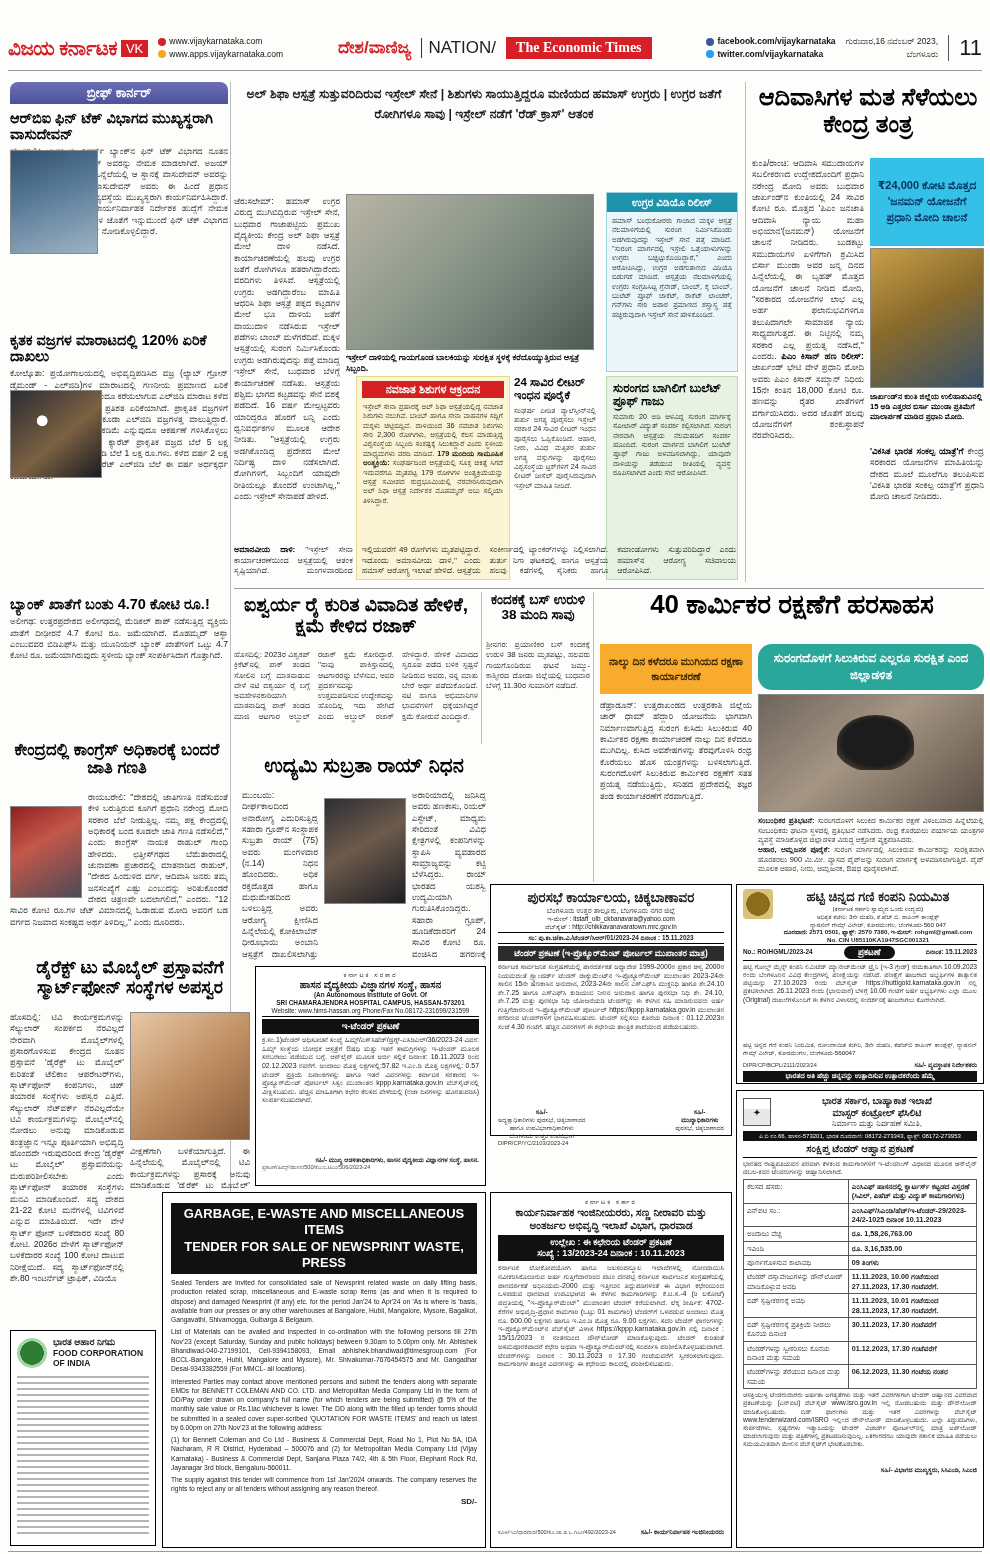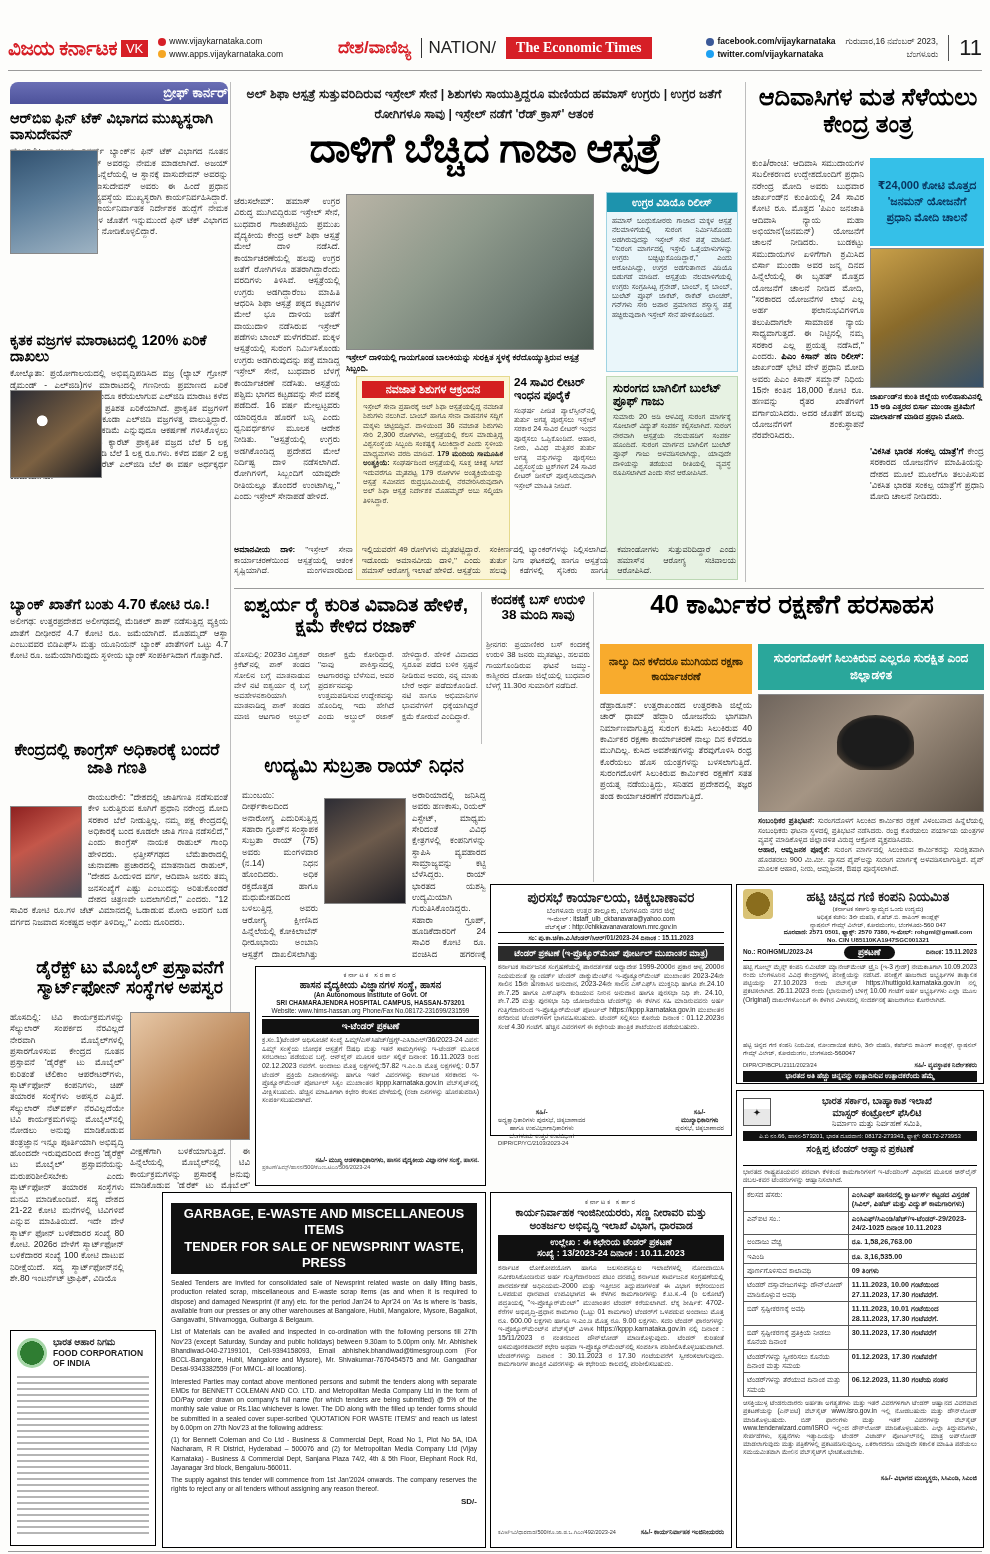--- a/index.html
+++ b/index.html
@@ -71,44 +71,41 @@
         </div>
     </div>
     <div style="font-size:8.5px;text-align:right;line-height:1.5;">
       <div>ಗುರುವಾರ,16 ನವೆಂಬರ್ 2023,</div>
       <div>ಬೆಂಗಳೂರು</div>
     </div>
     <div style="font-size:22px;border-left:1px solid #555;padding-left:10px;">11</div>
   </div>
   <div class="hline" style="left:8px;top:70px;width:974px;"></div>
 
-  <div class="abs" style="left:10px;top:82px;width:218px;height:22px;background:linear-gradient(180deg,#6a6fb5,#4d529b);color:#fff;border-radius:8px 8px 0 0;display:flex;align-items:center;justify-content:flex-end;">
+  <div class="abs" style="left:10px;top:82px;width:218px;height:22px;background:linear-gradient(180deg,#6a6fb5,#4d529b);color:#fff;border-radius:8px 8px 0 0;display:flex;align-items:center;justify-content:center;">
     <span class="b" style="font-size:13px;">ಬ್ರೀಫ್ ಕಾರ್ನರ್</span>
   </div>
   <div class="abs" style="left:10px;top:110px;width:218px;">
     <div class="hd" style="font-size:14.5px;margin-bottom:4px;">ಆರ್‌ಬಿಐ ಫಿನ್ ಟೆಕ್ ವಿಭಾಗದ ಮುಖ್ಯಸ್ಥರಾಗಿ ವಾಸುದೇವನ್</div>
     <div class="ph2 abs" style="left:0;top:40px;width:88px;height:104px;"></div>
     <div class="kbody" style="margin-left:0;min-height:150px;">ಹೊಸದಿಲ್ಲಿ: ಭಾರತೀಯ ರಿಸರ್ವ್ ಬ್ಯಾಂಕ್‌ನ ಫಿನ್ ಟೆಕ್ ವಿಭಾಗದ ನೂತನ ಮುಖ್ಯಸ್ಥರಾಗಿ ಪಿ. ವಾಸುದೇವನ್ ಅವರನ್ನು ನೇಮಕ ಮಾಡಲಾಗಿದೆ. ಅಜಯ್ ಕುಮಾರ್ ಚೌಧರಿ ನಿವೃತ್ತರಾದ ಹಿನ್ನೆಲೆಯಲ್ಲಿ ಆ ಸ್ಥಾನಕ್ಕೆ ವಾಸುದೇವನ್ ಅವರನ್ನು ನೇಮಕ ಮಾಡಲಾಗಿದೆ. ಪಿ.ವಾಸುದೇವನ್ ಅವರು ಈ ಹಿಂದೆ ಪ್ರಧಾನ ವ್ಯವಸ್ಥಾಪಕರಾಗಿ ಹಣ ಪಾವತಿ ವ್ಯವಸ್ಥೆಯ ಮುಖ್ಯಸ್ಥರಾಗಿ ಕಾರ್ಯನಿರ್ವಹಿಸಿದ್ದಾರೆ. ಜುಲೈ 6 ರಂದು ಅವರನ್ನು ಕಾರ್ಯನಿರ್ವಾಹಕ ನಿರ್ದೇಶಕ ಹುದ್ದೆಗೆ ನೇಮಕ ಮಾಡಲಾಗಿತ್ತು. ಈ ಜವಾಬ್ದಾರಿಗಳ ಜೊತೆಗೆ ಇನ್ನುಮುಂದೆ ಫಿನ್ ಟೆಕ್ ವಿಭಾಗದ ಉಸ್ತುವಾರಿಯನ್ನೂ ವಾಸುದೇವನ್ ನೋಡಿಕೊಳ್ಳಲಿದ್ದಾರೆ.</div>
   </div>
   <div class="abs" style="left:10px;top:332px;width:218px;">
     <div class="hd" style="font-size:14.5px;margin-bottom:4px;">ಕೃತಕ ವಜ್ರಗಳ ಮಾರಾಟದಲ್ಲಿ 120% ಏರಿಕೆ ದಾಖಲು</div>
     <div class="ph5 abs" style="left:0;top:58px;width:92px;height:88px;"></div>
     <div class="kbody">ಕೋಲ್ಕೊತಾ: ಪ್ರಯೋಗಾಲಯದಲ್ಲಿ ಅಭಿವೃದ್ಧಿಪಡಿಸಿದ ವಜ್ರ (ಲ್ಯಾಬ್ ಗ್ರೋನ್ ಡೈಮಂಡ್ - ಎಲ್‌ಜಿಡಿ)ಗಳ ಮಾರಾಟದಲ್ಲಿ ಗಣನೀಯ ಪ್ರಮಾಣದ ಏರಿಕೆ ಕಂಡುಬಂದಿದೆ. ಸಿಂಥೆಟಿಕ್ ವಜ್ರ ಎಂದೂ ಕರೆಯಲಾಗುವ ಎಲ್‌ಜಿಡಿ ಮಾರಾಟ ಕಳೆದ ವರ್ಷಕ್ಕೆ ಹೋಲಿಸಿದರೆ ಶೇ.120 ಪ್ರತಿಶತ ಏರಿಕೆಯಾಗಿದೆ. ಪ್ರಾಕೃತಿಕ ವಜ್ರಗಳಿಗೆ ಮೊರೆ ಹೋಗುತ್ತಿದ್ದ ಗ್ರಾಹಕರು ಕೂಡಾ ಎಲ್‌ಜಿಡಿ ವಜ್ರಗಳತ್ತ ವಾಲುತ್ತಿದ್ದಾರೆ. ಎಲ್‌ಜಿಡಿ ವಜ್ರಗಳ ಬೆಲೆ ಬಹಳ ಕಡಿಮೆ ಎನ್ನುವುದೂ ಆಕರ್ಷಣೆ ಗಳಿಸಿಕೊಳ್ಳಲು ಪ್ರಮುಖ ಕಾರಣವಾಗಿದೆ. ಒಂದು ಕ್ಯಾರೆಟ್ ಪ್ರಾಕೃತಿಕ ವಜ್ರದ ಬೆಲೆ 5 ಲಕ್ಷ ರೂ.ಗಳಾದರೆ, 1 ಕ್ಯಾರೆಟ್ ಎಲ್‌ಜಿಡಿ ಬೆಲೆ 1 ಲಕ್ಷ ರೂ.ಗಳು. ಕಳೆದ ವರ್ಷ 2 ಲಕ್ಷ ರೂ.ಗಳ ಆಸುಪಾಸಿನಲ್ಲಿದ್ದ 1 ಕ್ಯಾರೆಟ್ ಎಲ್‌ಜಿಡಿ ಬೆಲೆ ಈ ವರ್ಷ ಅರ್ಧಕ್ಕರ್ಧ ಕಡಿಮೆಯಾಗಿದೆ.</div>
   </div>
   <div class="abs" style="left:10px;top:596px;width:218px;">
     <div class="hd" style="font-size:14.5px;margin-bottom:4px;">ಬ್ಯಾಂಕ್ ಖಾತೆಗೆ ಬಂತು 4.70 ಕೋಟಿ ರೂ.!</div>
     <div class="kbody">ಅಲೀಗಢ: ಉತ್ತರಪ್ರದೇಶದ ಅಲೀಗಢದಲ್ಲಿ ಮೆಡಿಕಲ್ ಶಾಪ್ ನಡೆಸುತ್ತಿದ್ದ ವ್ಯಕ್ತಿಯ ಖಾತೆಗೆ ದೀಢೀರನೆ 4.7 ಕೋಟಿ ರೂ. ಜಮೆಯಾಗಿದೆ. ಮೊಹಮ್ಮದ್ ಆಸ್ಥಾ ಎಂಬುವವರ ಬಿಡಿಎಫ್‌ಸಿ ಮತ್ತು ಯೂನಿಯನ್ ಬ್ಯಾಂಕ್ ಖಾತೆಗಳಿಗೆ ಒಟ್ಟು 4.7 ಕೋಟಿ ರೂ. ಜಮೆಯಾಗಿರುವುದು ಸ್ಥಳೀಯ ಬ್ಯಾಂಕ್ ಸಂಪರ್ಕಿಸಿದಾಗ ಗೊತ್ತಾಗಿದೆ.</div>
   </div>
   <div class="vline" style="left:230px;top:82px;height:1240px;"></div>
 
   <div class="abs c" style="left:234px;top:84px;width:500px;">
     <span class="b" style="font-size:12.3px;line-height:1.55;">ಅಲ್ ಶಿಫಾ ಆಸ್ಪತ್ರೆ ಸುತ್ತುವರಿದಿರುವ ಇಸ್ರೇಲ್ ಸೇನೆ | ಶಿಶುಗಳು ಸಾಯುತ್ತಿದ್ದರೂ ಮಣಿಯದ ಹಮಾಸ್ ಉಗ್ರರು | ಉಗ್ರರ ಜತೆಗೆ ರೋಗಿಗಳೂ ಸಾವು | ಇಸ್ರೇಲ್ ನಡೆಗೆ 'ರೆಡ್ ಕ್ರಾಸ್' ಆತಂಕ</span>
-  </div>
-  <div class="abs c hd" style="left:234px;top:126px;width:502px;font-size:41px;letter-spacing:-1px;">
-    <span>ದಾಳಿಗೆ ಬೆಚ್ಚಿದ ಗಾಜಾ ಆಸ್ಪತ್ರೆ</span>
   </div>
   <div class="abs kbody" style="left:234px;top:196px;width:106px;height:346px;overflow:hidden;">
     <span>ಜೆರುಸಲೇಮ್: ಹಮಾಸ್ ಉಗ್ರರ ವಿರುದ್ಧ ಮುಗಿಬಿದ್ದಿರುವ ಇಸ್ರೇಲ್ ಸೇನೆ, ಬುಧವಾರ ಗಾಜಾಪಟ್ಟಿಯ ಪ್ರಮುಖ ವೈದ್ಯಕೀಯ ಕೇಂದ್ರ ಅಲ್ ಶಿಫಾ ಆಸ್ಪತ್ರೆ ಮೇಲೆ ದಾಳಿ ನಡೆಸಿದೆ. ಕಾರ್ಯಾಚರಣೆಯಲ್ಲಿ ಹಲವು ಉಗ್ರರ ಜತೆಗೆ ರೋಗಿಗಳೂ ಹತರಾಗಿದ್ದಾರೆಂದು ವರದಿಗಳು ತಿಳಿಸಿವೆ. ಆಸ್ಪತ್ರೆಯಲ್ಲಿ ಉಗ್ರರು ಅಡಗಿದ್ದಾರೆಂಬ ಮಾಹಿತಿ ಆಧರಿಸಿ ಶಿಫಾ ಆಸ್ಪತ್ರೆ ಪಕ್ಕದ ಕಟ್ಟಡಗಳ ಮೇಲೆ ಭೂ ದಾಳಿಯ ಜತೆಗೆ ವಾಯುದಾಳಿ ನಡೆಸಿರುವ ಇಸ್ರೇಲ್ ಪಡೆಗಳು ಬಾಂಬ್ ಮಳೆಗರೆದಿವೆ. ಮಕ್ಕಳ ಆಸ್ಪತ್ರೆಯಲ್ಲಿ ಸುರಂಗ ನಿರ್ಮಿಸಿಕೊಂಡು ಉಗ್ರರು ಅಡಗಿರುವುದನ್ನು ಪತ್ತೆ ಮಾಡಿದ್ದ ಇಸ್ರೇಲ್ ಸೇನೆ, ಬುಧವಾರ ಬೆಳಗ್ಗೆ ಕಾರ್ಯಾಚರಣೆ ನಡೆಸಿತು. ಆಸ್ಪತ್ರೆಯ ಪಶ್ಚಿಮ ಭಾಗದ ಕಟ್ಟಡವನ್ನು ಸೇನೆ ವಶಕ್ಕೆ ಪಡೆದಿದೆ. 16 ವರ್ಷ ಮೇಲ್ಪಟ್ಟವರು ಯಾರಿದ್ದರೂ ಹೊರಗೆ ಬನ್ನಿ ಎಂದು ಧ್ವನಿವರ್ಧಕಗಳ ಮೂಲಕ ಆದೇಶ ನೀಡಿತು.</span> <span>''ಆಸ್ಪತ್ರೆಯಲ್ಲಿ ಉಗ್ರರು ಅಡಗಿಕೊಂಡಿದ್ದ ಪ್ರದೇಶದ ಮೇಲೆ ನಿರ್ದಿಷ್ಟ ದಾಳಿ ನಡೆಸಲಾಗಿದೆ. ರೋಗಿಗಳಿಗೆ, ಸಿಬ್ಬಂದಿಗೆ ಯಾವುದೇ ರೀತಿಯಲ್ಲೂ ತೊಂದರೆ ಉಂಟಾಗಿಲ್ಲ,'' ಎಂದು ಇಸ್ರೇಲ್ ಸೇನಾಪಡೆ ಹೇಳಿದೆ.</span>
   </div>
   <div class="abs ph" style="left:346px;top:194px;width:248px;height:156px;"></div>
   <div class="abs capt" style="left:346px;top:353px;width:252px;">
     <span>ಇಸ್ರೇಲ್ ದಾಳಿಯಲ್ಲಿ ಗಾಯಗೊಂಡ ಬಾಲಕಿಯನ್ನು ಸುರಕ್ಷಿತ ಸ್ಥಳಕ್ಕೆ ಕರೆದೊಯ್ಯುತ್ತಿರುವ ಆಸ್ಪತ್ರೆ ಸಿಬ್ಬಂದಿ.</span>
   </div>
 
   <div class="abs" style="left:606px;top:192px;width:130px;height:178px;background:#eaf6fa;border:1px solid #9fd3e2;">
@@ -178,21 +175,21 @@
 
   <div class="abs hd" style="left:600px;top:590px;width:384px;font-size:26px;text-align:center;">
     <span>40 ಕಾರ್ಮಿಕರ ರಕ್ಷಣೆಗೆ ಹರಸಾಹಸ</span>
   </div>
   <div class="abs" style="left:600px;top:644px;width:152px;height:50px;background:#f8ab2d;display:flex;align-items:center;justify-content:center;padding:2px 6px;box-sizing:border-box;">
     <span class="b c" style="font-size:10.5px;line-height:1.4;color:#3a2500;">ನಾಲ್ಕು ದಿನ ಕಳೆದರೂ ಮುಗಿಯದ ರಕ್ಷಣಾ ಕಾರ್ಯಾಚರಣೆ</span>
   </div>
   <div class="abs kbody" style="left:600px;top:700px;width:152px;height:178px;overflow:hidden;">
     <span>ಡೆಹ್ರಾಡೂನ್: ಉತ್ತರಾಖಂಡದ ಉತ್ತರಕಾಶಿ ಜಿಲ್ಲೆಯ ಚಾರ್ ಧಾಮ್ ಹೆದ್ದಾರಿ ಯೋಜನೆಯ ಭಾಗವಾಗಿ ನಿರ್ಮಾಣವಾಗುತ್ತಿದ್ದ ಸುರಂಗ ಕುಸಿದು ಸಿಲುಕಿರುವ 40 ಕಾರ್ಮಿಕರ ರಕ್ಷಣಾ ಕಾರ್ಯಾಚರಣೆ ನಾಲ್ಕು ದಿನ ಕಳೆದರೂ ಮುಗಿದಿಲ್ಲ. ಕುಸಿದ ಅವಶೇಷಗಳನ್ನು ತೆರವುಗೊಳಿಸಿ ರಂಧ್ರ ಕೊರೆಯಲು ಹೊಸ ಯಂತ್ರಗಳನ್ನು ಬಳಸಲಾಗುತ್ತಿದೆ. ಸುರಂಗದೊಳಗೆ ಸಿಲುಕಿರುವ ಕಾರ್ಮಿಕರ ರಕ್ಷಣೆಗೆ ಸತತ ಪ್ರಯತ್ನ ನಡೆಯುತ್ತಿದ್ದು, ಸನಿಹದ ಪ್ರದೇಶದಲ್ಲಿ ತಜ್ಞರ ತಂಡ ಕಾರ್ಯಾಚರಣೆಗೆ ನೆರವಾಗುತ್ತಿದೆ.</span>
   </div>
-  <div class="abs" style="left:758px;top:644px;width:226px;height:46px;background:#2aa79b;display:flex;align-items:center;justify-content:center;">
+  <div class="abs" style="left:758px;top:644px;width:226px;height:46px;background:#2aa79b;display:flex;align-items:center;justify-content:center;border-radius:14px;">
     <span class="b c" style="color:#fff;font-size:12px;line-height:1.4;padding:0 8px;">ಸುರಂಗದೊಳಗೆ ಸಿಲುಕಿರುವ ಎಲ್ಲರೂ ಸುರಕ್ಷಿತ ಎಂದ ಜಿಲ್ಲಾಡಳಿತ</span>
   </div>
   <div class="abs ph4" style="left:758px;top:694px;width:226px;height:118px;">
     <div style="position:absolute;left:35%;top:18%;width:34%;height:46%;background:radial-gradient(ellipse at center,#1c1c1c 0 60%,#3c342c 75%,transparent 78%);border-radius:50% 50% 0 0;"></div>
   </div>
   <div class="abs small j" style="left:758px;top:816px;width:226px;height:64px;overflow:hidden;font-size:7.4px;">
     <span class="b">ಸಂಬಂಧಿಕರ ಪ್ರತಿಭಟನೆ:</span> <span>ಸುರಂಗದೊಳಗೆ ಸಿಲುಕಿದ ಕಾರ್ಮಿಕರ ರಕ್ಷಣೆ ವಿಳಂಬವಾದ ಹಿನ್ನೆಲೆಯಲ್ಲಿ ಸಂಬಂಧಿಕರು ಘಟನಾ ಸ್ಥಳದಲ್ಲಿ ಪ್ರತಿಭಟನೆ ನಡೆಸಿದರು. ರಂಧ್ರ ಕೊರೆಯಲು ಪರ್ಯಾಯ ಯಂತ್ರಗಳ ವ್ಯವಸ್ಥೆ ಮಾಡಿಕೊಳ್ಳದ ಜಿಲ್ಲಾಡಳಿತ ವಿರುದ್ಧ ಆಕ್ರೋಶ ವ್ಯಕ್ತಪಡಿಸಿದರು.</span><br>
     <span class="b">ಆಹಾರ, ಆಮ್ಲಜನಕ ಪೂರೈಕೆ:</span> <span>ಸುರಂಗ ಮಾರ್ಗದಲ್ಲಿ ಸಿಲುಕಿರುವ ಕಾರ್ಮಿಕರನ್ನು ಸುರಕ್ಷಿತವಾಗಿ ಹೊರತರಲು 900 ಮಿ.ಮೀ. ವ್ಯಾಸದ ಪೈಪ್‌ಅನ್ನು ಸುರಂಗ ಮಾರ್ಗಕ್ಕೆ ಅಳವಡಿಸಲಾಗುತ್ತಿದೆ. ಪೈಪ್ ಮೂಲಕ ಆಹಾರ, ನೀರು, ಆಮ್ಲಜನಕ, ಔಷಧ ಪೂರೈಸಲಾಗಿದೆ.</span>
   </div>
 
@@ -330,21 +327,21 @@
   <div class="abs boxb" style="left:736px;top:1090px;width:248px;height:458px;padding:4px 6px;box-sizing:border-box;">
     <div style="display:flex;gap:6px;align-items:center;">
       <div style="width:26px;height:26px;flex:none;border:1px solid #555;background:linear-gradient(180deg,#fff 0 40%,#e8e8e8 40% 100%);display:flex;align-items:center;justify-content:center;font-size:10px;">✦</div>
       <div class="c" style="flex:1;">
         <div class="b" style="font-size:9.5px;">ಭಾರತ ಸರ್ಕಾರ, ಬಾಹ್ಯಾಕಾಶ ಇಲಾಖೆ</div>
         <div class="b" style="font-size:9.5px;">ಮಾಸ್ಟರ್ ಕಂಟ್ರೋಲ್ ಫೆಸಿಲಿಟಿ</div>
         <div style="font-size:8px;">ನಿರ್ಮಾಣ ಮತ್ತು ನಿರ್ವಹಣೆ ಸಮಿತಿ,</div>
       </div>
     </div>
     <div class="strip" style="margin:2px 0;padding:1.5px 2px;font-size:6px;font-weight:normal;"><span>ಪಿ.ಬಿ ನಂ.66, ಹಾಸನ-573201, ಭಾರತ ದೂರವಾಣಿ: 08172-273343, ಫ್ಯಾಕ್ಸ್: 08172-273953</span></div>
-    <div class="c b" style="font-size:10px;border-bottom:1px solid #000;padding-bottom:10px;">ಸಂಕ್ಷಿಪ್ತ ಟೆಂಡರ್ ಆಹ್ವಾನ ಪ್ರಕಟಣೆ</div>
+    <div class="c b" style="font-size:10px;border-bottom:1px solid #000;padding-bottom:2px;">ಸಂಕ್ಷಿಪ್ತ ಟೆಂಡರ್ ಆಹ್ವಾನ ಪ್ರಕಟಣೆ</div>
     <div class="tiny j" style="font-size:6.8px;margin:2px 0;">ಭಾರತದ ರಾಷ್ಟ್ರಪತಿಯವರ ಪರವಾಗಿ ಕೆಳಕಂಡ ಕಾಮಗಾರಿಗಳಿಗೆ ಇ-ಟೆಂಡರಿಂಗ್ ವಿಧಾನದ ಮೂಲಕ ಆನ್‌ಲೈನ್ ಡಬಲ-ಕವರ ಟೆಂಡರುಗಳನ್ನು ಆಹ್ವಾನಿಸಲಾಗಿದೆ.</div>
     <table class="tbl">
       <tbody>
           <tr>
             <td style="width:45%;">ಕೆಲಸದ ಹೆಸರು:</td>
             <td class="v">ಎಂಸಿಎಫ್ ಹಾಸನದಲ್ಲಿ ಕ್ವಾರ್ಟರ್ಸ್ ಕಟ್ಟಡದ ವಿಸ್ತರಣೆ (ಸಿವಿಲ್, ಪಿಹೆಚ್ ಮತ್ತು ವಿದ್ಯುತ್ ಕಾಮಗಾರಿಗಳು)</td>
           </tr>
       <tr>
             <td>ಎನ್‌ಐಟಿ ಸಂ.:</td>
             <td class="v">ಎಂಸಿಎಫ್/ಸಿಎಂಡಿ/ಹೆಚ್/ಇ-ಟೆಂಡರ್-29/2023-24/2-1025 ದಿನಾಂಕ 10.11.2023</td>

